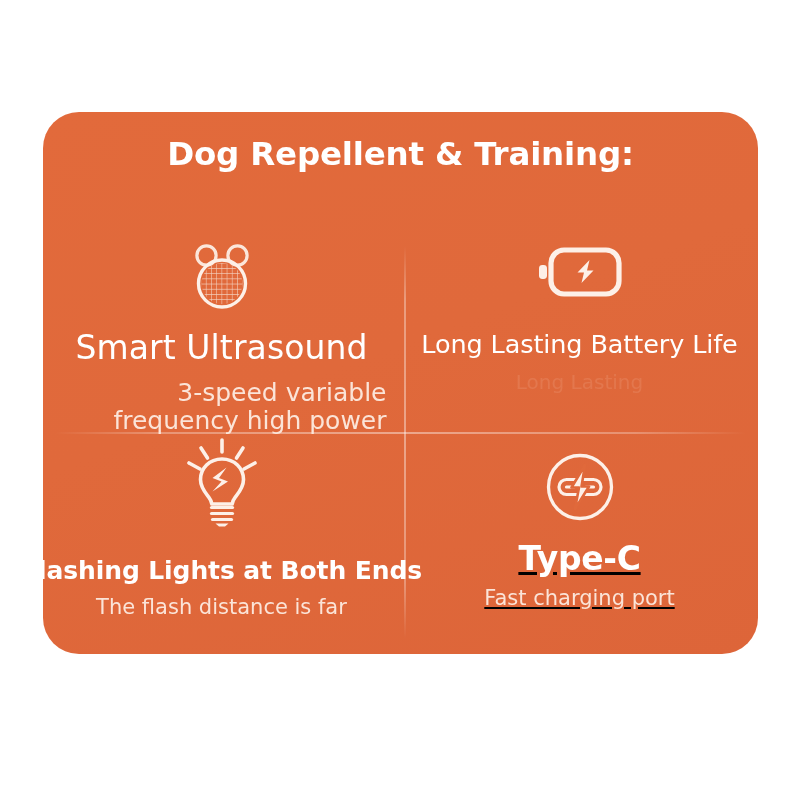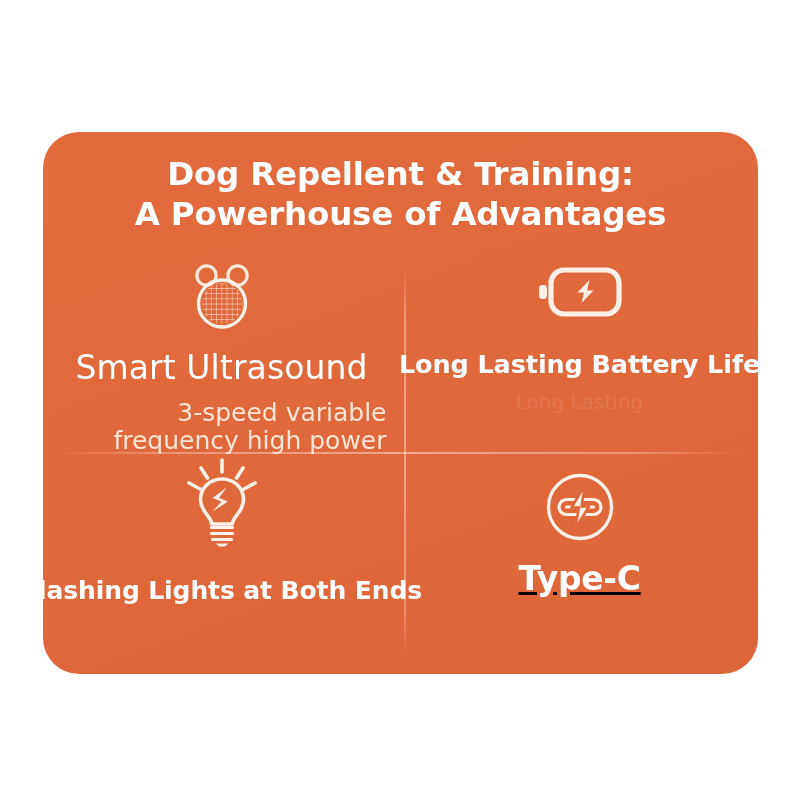--- a/index.html
+++ b/index.html
@@ -16,21 +16,21 @@
     position: relative;
     width: 800px;
     height: 800px;
     background: #ffffff;
   }
 
   
   #feature-card {
     position: absolute;
     left: 43px;
-    top: 132px;
+    top: 112px;
     width: 715px;
     height: 542px;
     border-radius: 36px;
     background: linear-gradient(160deg, #e26a3b 0%, #e0693b 45%, #dd6539 100%);
     overflow: hidden;
   }
 
   
   #card-title {
     position: absolute;
@@ -118,21 +118,21 @@
   #cell-ultrasound .feature-sub {
     font-size: 25px;
     line-height: 28px;
     margin-top: 12px;
     max-width: 330px;
   }
 
   #cell-battery .feature-icon { margin-top: 6px; }
   #cell-battery .feature-title {
     font-size: 25.5px;
-    font-weight: bold;
+    font-weight: normal;
     margin-top: 31px;
     letter-spacing: -0.1px;
   }
   #cell-battery .feature-sub {
     font-size: 20px;
     line-height: 26px;
     margin-top: 10px;
     color: rgba(255, 226, 210, 0.13);
   }
 
@@ -164,21 +164,20 @@
 </style>
 </head>
 <body>
 
 <div id="infographic-root">
 
   <div id="feature-card">
 
     <div id="card-title">
       <span class="title-line">Dog Repellent &amp; Training:</span>
-      <span class="title-line">A Powerhouse of Advantages</span>
     </div>
 
     <div class="divider" id="divider-vertical"></div>
     <div class="divider" id="divider-horizontal"></div>
 
     <div class="feature-cell" id="cell-ultrasound">
       <span class="feature-icon">
         <svg width="74" height="70" viewBox="0 0 74 70" fill="none" aria-hidden="true">
           <defs>
             <pattern id="meshPat" width="5.2" height="5.2" patternUnits="userSpaceOnUse">
@@ -237,31 +236,33 @@
 
           <g stroke="#fdf0e8" stroke-width="3.2" stroke-linecap="round">
             <line x1="32.5" y1="70.5" x2="53.5" y2="70.5"></line>
             <line x1="32.5" y1="76.5" x2="53.5" y2="76.5"></line>
             <line x1="33.5" y1="82.5" x2="52.5" y2="82.5"></line>
           </g>
           <path d="M36.5 86.5 L49.5 86.5 L46 89.5 L40 89.5 Z" fill="#fdf0e8"></path>
         </svg>
       </span>
       <div class="feature-title">Flashing Lights at Both Ends</div>
+      <div class="feature-sub">The flash distance is far</div>
     </div>
 
     <div class="feature-cell" id="cell-typec">
       <span class="feature-icon">
         <svg width="72" height="72" viewBox="0 0 72 72" fill="none" aria-hidden="true">
           <circle cx="36" cy="36" r="31.5" stroke="#fdf0e8" stroke-width="3.3" fill="none"></circle>
 
           <rect x="15" y="28.5" width="42" height="15" rx="7.5" stroke="#fdf0e8" stroke-width="3.2" fill="none"></rect>
           <line x1="22.5" y1="36" x2="30" y2="36" stroke="#fdf0e8" stroke-width="3.2" stroke-linecap="round"></line>
           <line x1="42" y1="36" x2="49.5" y2="36" stroke="#fdf0e8" stroke-width="3.2" stroke-linecap="round"></line>
 
           <path d="M41 14 L27.5 36.5 L35 36.5 L31 58 L45 35.5 L37.5 35.5 Z" fill="#fdf0e8" stroke="#e0693b" stroke-width="2.6" stroke-linejoin="round"></path>
         </svg>
       </span>
       <div class="feature-title">Type-C</div>
+      <div class="feature-sub">Fast charging port</div>
     </div>
 
   </div>
 </div>
 
 </body></html>

